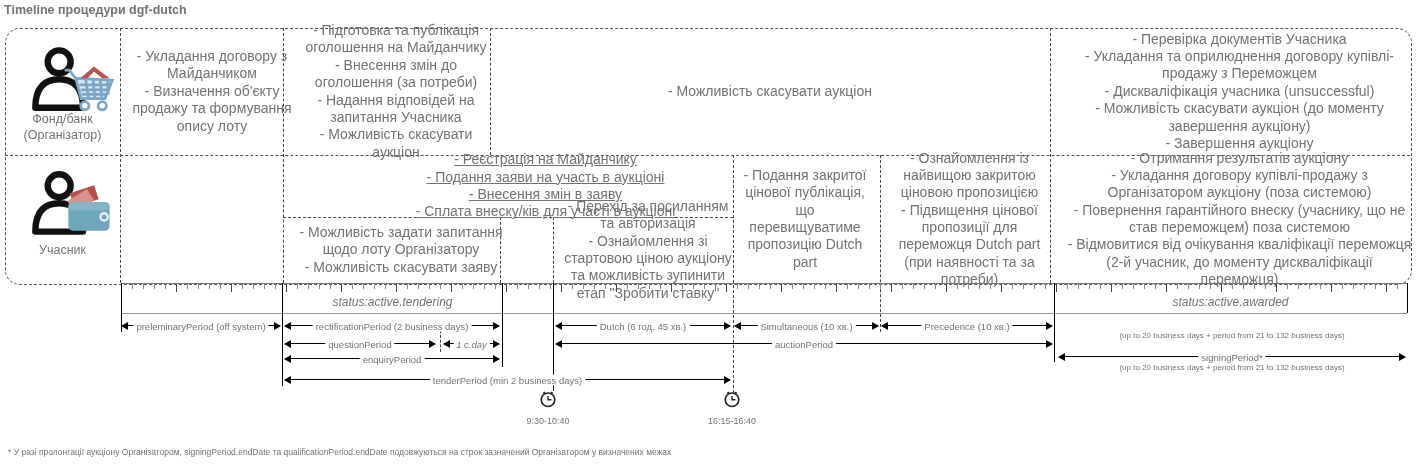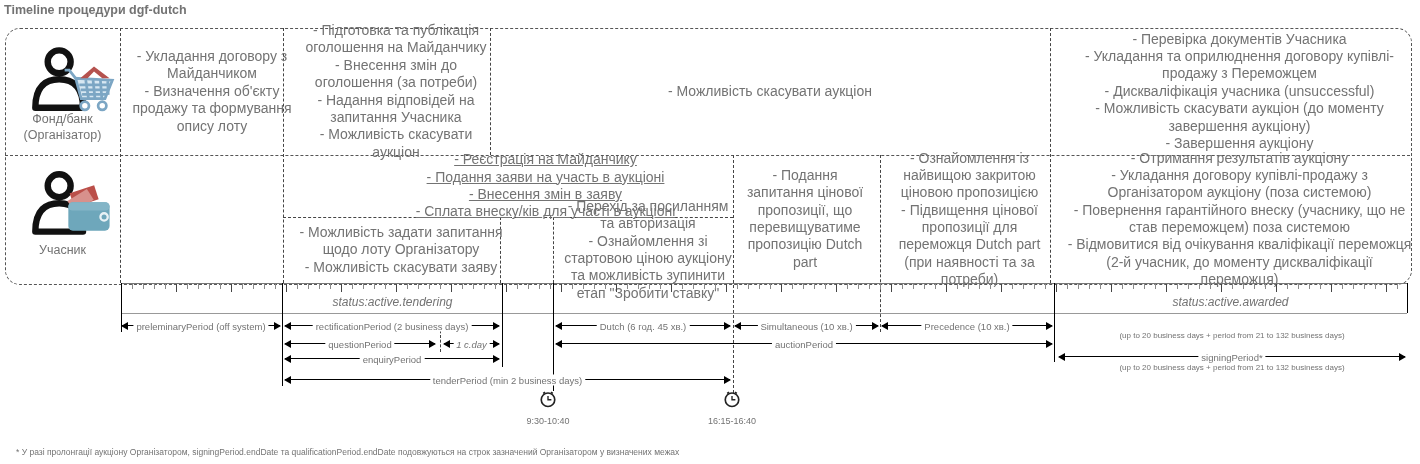--- a/index.html
+++ b/index.html
@@ -26,21 +26,21 @@
   .arrow::before{content:"";position:absolute;left:1px;right:1px;top:6px;border-top:1px solid #000;}
   .hl,.hr{position:absolute;top:2.5px;width:0;height:0;
           border-top:4px solid transparent;border-bottom:4px solid transparent;}
   .hl{left:0;border-right:7px solid #000;}
   .hr{right:0;border-left:7px solid #000;}
   .alabel{position:absolute;left:50%;top:7px;transform:translate(-50%,-50%);
           background:#fff;padding:0 3px;font-size:9.5px;white-space:nowrap;}
   .asub{position:absolute;text-align:center;font-size:8px;white-space:nowrap;}
   .clock{position:absolute;}
   .clock-time{position:absolute;width:80px;text-align:center;font-size:9px;}
-  .footnote{position:absolute;left:8px;top:447px;font-size:8.5px;margin-left:8px;}
+  .footnote{position:absolute;left:8px;top:447px;font-size:8.5px;}
 </style>
 </head>
 <body>
 
 <div class="canvas">
 
   <div class="title">Timeline процедури dgf-dutch</div>
 
   <div class="outer"></div>
 
@@ -99,21 +99,21 @@
   <div class="lane-label" style="left:5px;top:243px;width:115px;">Учасник</div>
 
   <div class="cell" style="left:296px;top:155px;width:449px;height:62px;justify-content:center;padding-left:25px;text-decoration:underline;">- Реєстрація на Майданчику
 - Подання заяви на участь в аукціоні
 - Внесення змін в заяву
 - Сплата внеску/ків для участі в аукціоні</div>
   <div class="cell" style="left:284px;top:217px;width:210px;height:66px;padding-left:12px;">- Можливість задати запитання щодо лоту Організатору
 - Можливість скасувати заяву</div>
   <div class="cell" style="left:554px;top:217px;width:172px;height:66px;padding-left:8px;">- Перехід за посиланням та авторизація
 - Ознайомлення зі стартовою ціною аукціону та можливість зупинити етап "Зробити ставку"</div>
-  <div class="cell" style="left:734px;top:155px;width:126px;height:128px;padding-left:8px;">- Подання запитання цінової пропозиції, що перевищуватиме пропозицію Dutch part</div>
+  <div class="cell" style="left:734px;top:155px;width:126px;height:128px;padding-left:8px;">- Подання закритої цінової публікація, що перевищуватиме пропозицію Dutch part</div>
   <div class="cell" style="left:881px;top:155px;width:163px;height:128px;padding-left:7px;">- Ознайомлення із найвищою закритою ціновою пропозицією
 - Підвищення цінової пропозиції для переможця Dutch part (при наявності та за потреби)</div>
   <div class="cell" style="left:1051px;top:155px;width:345px;height:128px;padding-left:16px;">- Отримання результатів аукціону
 - Укладання договору купівлі-продажу з Організатором аукціону (поза системою)
 - Повернення гарантійного внеску (учаснику, що не став переможцем) поза системою
 - Відмовитися від очікування кваліфікації переможця (2-й учасник, до моменту дискваліфікації переможця)</div>
 
   <div class="ruler"></div>
   <div class="hs" style="left:121px;top:313px;width:1286px;"></div>
   <div class="vs" style="left:121px;top:283px;height:49px;"></div>

